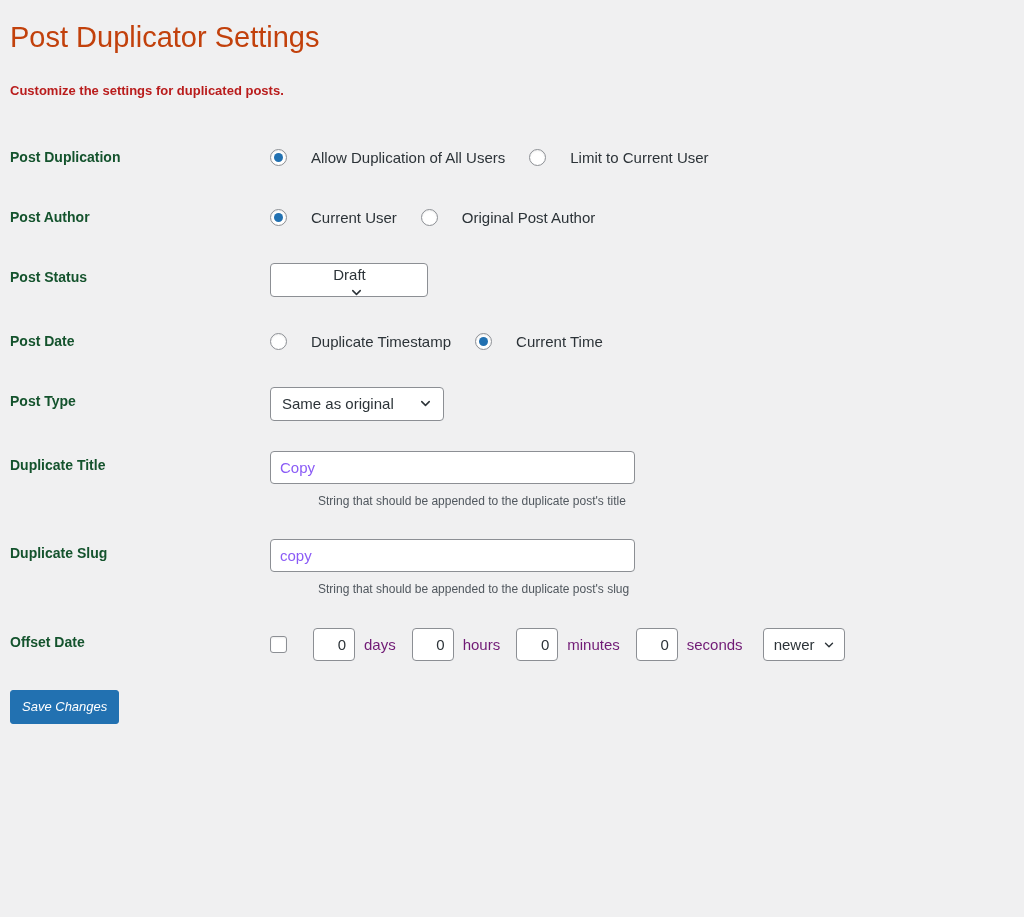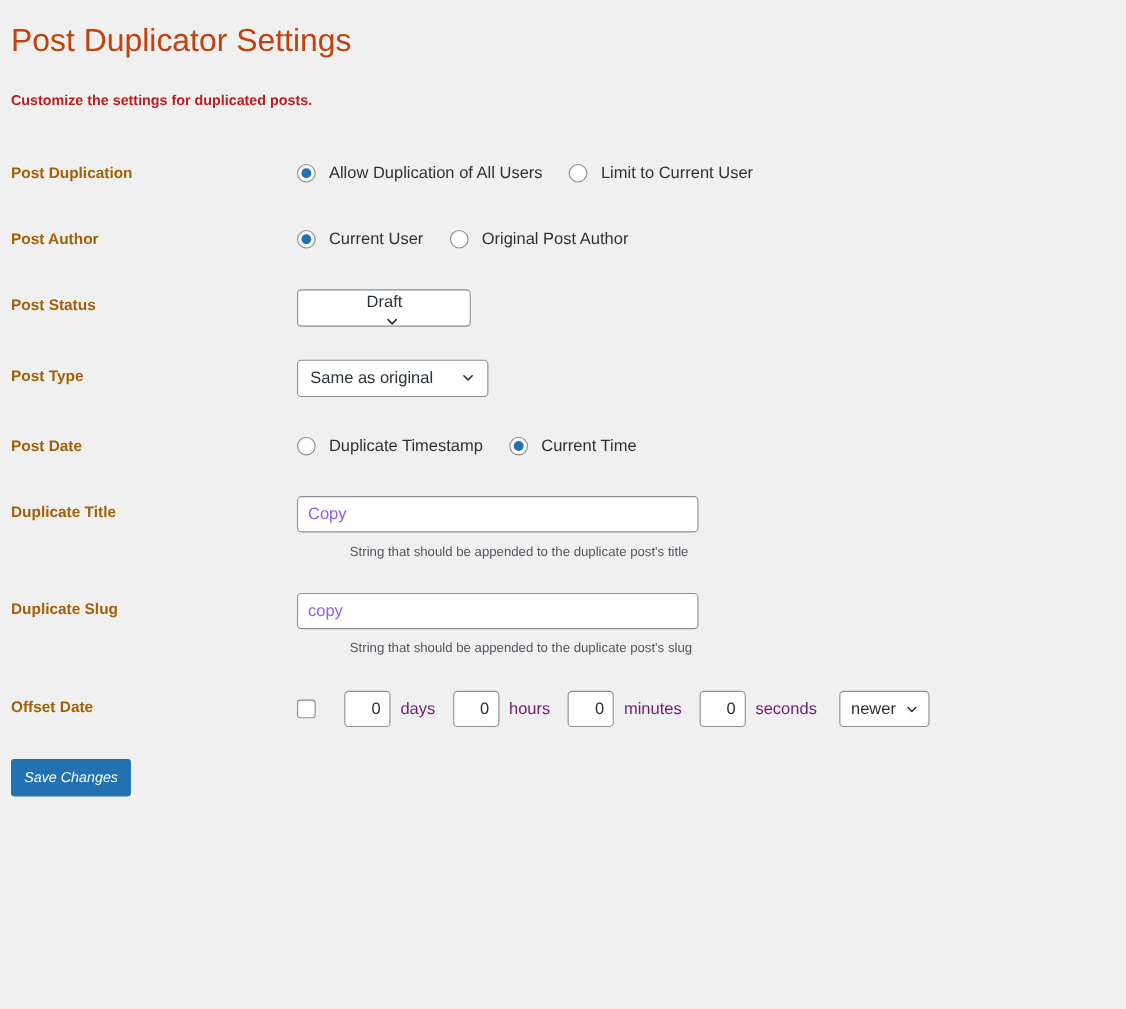--- a/index.html
+++ b/index.html
@@ -38,42 +38,42 @@
     table-layout: fixed;
   }
   table.form-table tr {
     vertical-align: top;
   }
   table.form-table th {
     width: 250px;
     text-align: left;
     font-size: 14px;
     font-weight: bold;
-    color: #a16207;
+    color: #14532d;
     padding: 20px 10px 20px 0;
     line-height: 1.3;
     vertical-align: top;
   }
   table.form-table td {
     padding: 15px 10px;
     font-size: 14px;
     line-height: 1.4;
     color: #2c3338;
   }
   
   .radio-row {
     display: flex;
     align-items: center;
     gap: 24px;
     min-height: 30px;
   }
   .radio-opt {
     display: inline-flex;
     align-items: center;
-    gap: 12px;
+    gap: 24px;
     font-size: 15px;
     color: #2c3338;
     line-height: 1;
   }
   .radio {
     width: 17px;
     height: 17px;
     border-radius: 50%;
     border: 1px solid #8c8f94;
     background: #fff;
@@ -249,45 +249,45 @@
             <span class="caret">
               <svg width="15" height="15" viewBox="0 0 20 20" aria-hidden="true">
                 <path d="M5 7.5 L10 12.5 L15 7.5" fill="none" stroke="#2c3338" stroke-width="2" stroke-linecap="round" stroke-linejoin="round"></path>
               </svg>
             </span>
           </div>
         </td>
       </tr>
 
       <tr>
+        <th>Post Date</th>
+        <td>
+          <div class="radio-row">
+            <label class="radio-opt">
+              <span class="radio"></span>
+              <span>Duplicate Timestamp</span>
+            </label>
+            <label class="radio-opt">
+              <span class="radio checked"></span>
+              <span>Current Time</span>
+            </label>
+          </div>
+        </td>
+      </tr>
+
+      <tr>
         <th>Post Type</th>
         <td>
           <div class="select ptype">
             <span class="sel-label">Same as original</span>
             <span class="caret">
               <svg width="15" height="15" viewBox="0 0 20 20" aria-hidden="true">
                 <path d="M5 7.5 L10 12.5 L15 7.5" fill="none" stroke="#2c3338" stroke-width="2" stroke-linecap="round" stroke-linejoin="round"></path>
               </svg>
             </span>
-          </div>
-        </td>
-      </tr>
-
-      <tr>
-        <th>Post Date</th>
-        <td>
-          <div class="radio-row">
-            <label class="radio-opt">
-              <span class="radio"></span>
-              <span>Duplicate Timestamp</span>
-            </label>
-            <label class="radio-opt">
-              <span class="radio checked"></span>
-              <span>Current Time</span>
-            </label>
           </div>
         </td>
       </tr>
 
       <tr>
         <th>Duplicate Title</th>
         <td>
           <div class="text-input">
             <span>Copy</span>
           </div>

